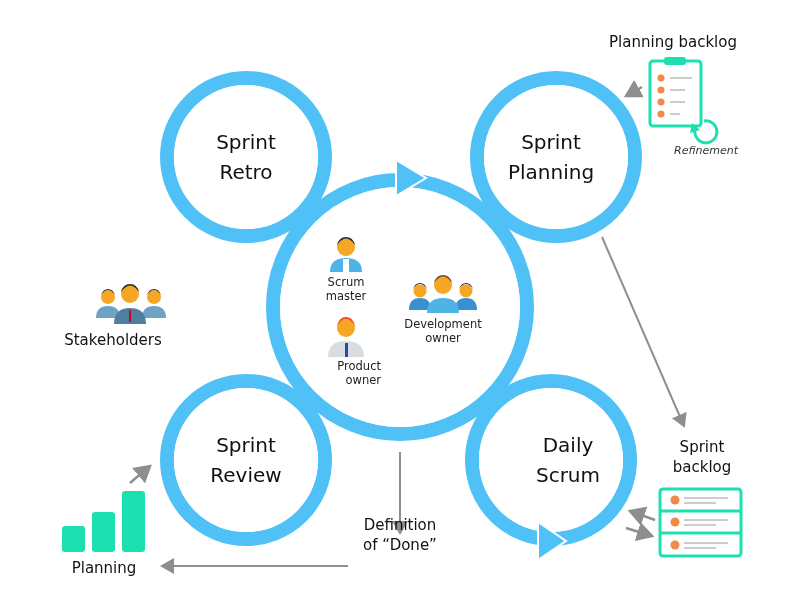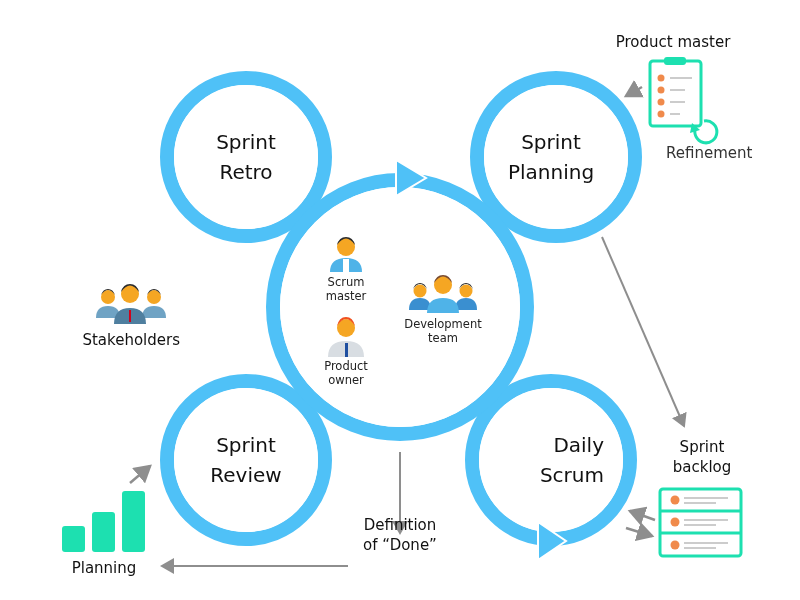--- a/index.html
+++ b/index.html
@@ -2,21 +2,21 @@
 <html><head>
 <meta charset="utf-8">
 <style>
   html,body{margin:0;padding:0;background:#ffffff;}
   body{width:800px;height:600px;position:relative;overflow:hidden;font-family:"DejaVu Sans","Liberation Sans",sans-serif;color:#1a1a1a;}
   svg#diagram{position:absolute;left:0;top:0;}
   .lbl{position:absolute;text-align:center;white-space:pre-line;}
   .big{font-size:20px;line-height:30px;font-weight:500;color:#111;}
   .mid{font-size:15px;line-height:20px;color:#111;}
   .small{font-size:11.5px;line-height:14px;color:#222;}
-  .tiny{font-size:15px;color:#333;}
+  .tiny{font-size:11px;color:#333;font-style:italic;}
 </style>
 </head>
 <body>
 
 <svg id="diagram" width="800" height="600" viewBox="0 0 800 600">
   <defs>
     <marker id="gray-arrow" markerWidth="8" markerHeight="8" refX="6" refY="4" orient="auto" markerUnits="strokeWidth">
       <path d="M0,0 L7,4 L0,8 z" fill="#8e8e8e"></path>
     </marker>
   </defs>
@@ -122,31 +122,31 @@
       <path d="M434,283 q9,-13 18,0 q-2,-8 -9,-8 q-7,0 -9,8z" fill="#7a4b30"></path>
   </g>
 </svg>
 
 <div class="lbl big" style="left:186px;top:127px;width:120px;">Sprint
 Retro</div>
 <div class="lbl big" style="left:491px;top:127px;width:120px;">Sprint
 Planning</div>
 <div class="lbl big" style="left:186px;top:430px;width:120px;">Sprint
 Review</div>
-<div class="lbl big" style="left:484px;top:430px;width:120px;text-align:right;">Daily
+<div class="lbl big" style="left:508px;top:430px;width:120px;">Daily
 Scrum</div>
 
 <div class="lbl small" style="left:311px;top:275px;width:70px;">Scrum
 master</div>
-<div class="lbl small" style="left:311px;top:359px;width:70px;">Product
+<div class="lbl small" style="left:311px;top:359px;width:70px;text-align:right;">Product
 owner</div>
 <div class="lbl small" style="left:393px;top:317px;width:100px;">Development
-team</div>
+owner</div>
 
-<div class="lbl mid" style="left:598px;top:32px;width:150px;">Product master</div>
+<div class="lbl mid" style="left:598px;top:32px;width:150px;">Planning backlog</div>
 <div class="lbl tiny" style="left:666px;top:144px;width:80px;">Refinement</div>
 <div class="lbl mid" style="left:652px;top:437px;width:100px;">Sprint
 backlog</div>
 <div class="lbl mid" style="left:52px;top:558px;width:104px;">Planning</div>
 <div class="lbl mid" style="left:350px;top:515px;width:100px;">Definition
 of “Done”</div>
 
-<div class="lbl mid" style="left:60px;top:330px;width:120px;text-align:right;">Stakeholders</div>
+<div class="lbl mid" style="left:53px;top:330px;width:120px;">Stakeholders</div>
 
 </body></html>

